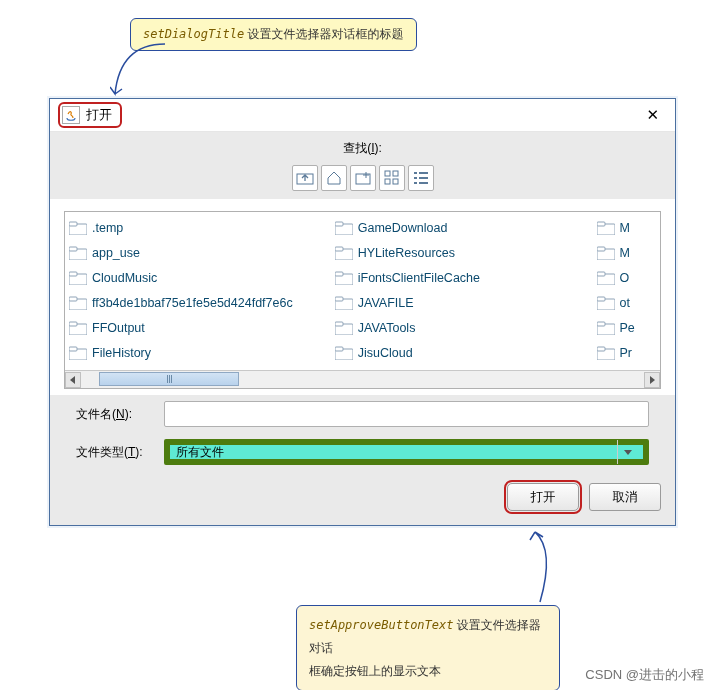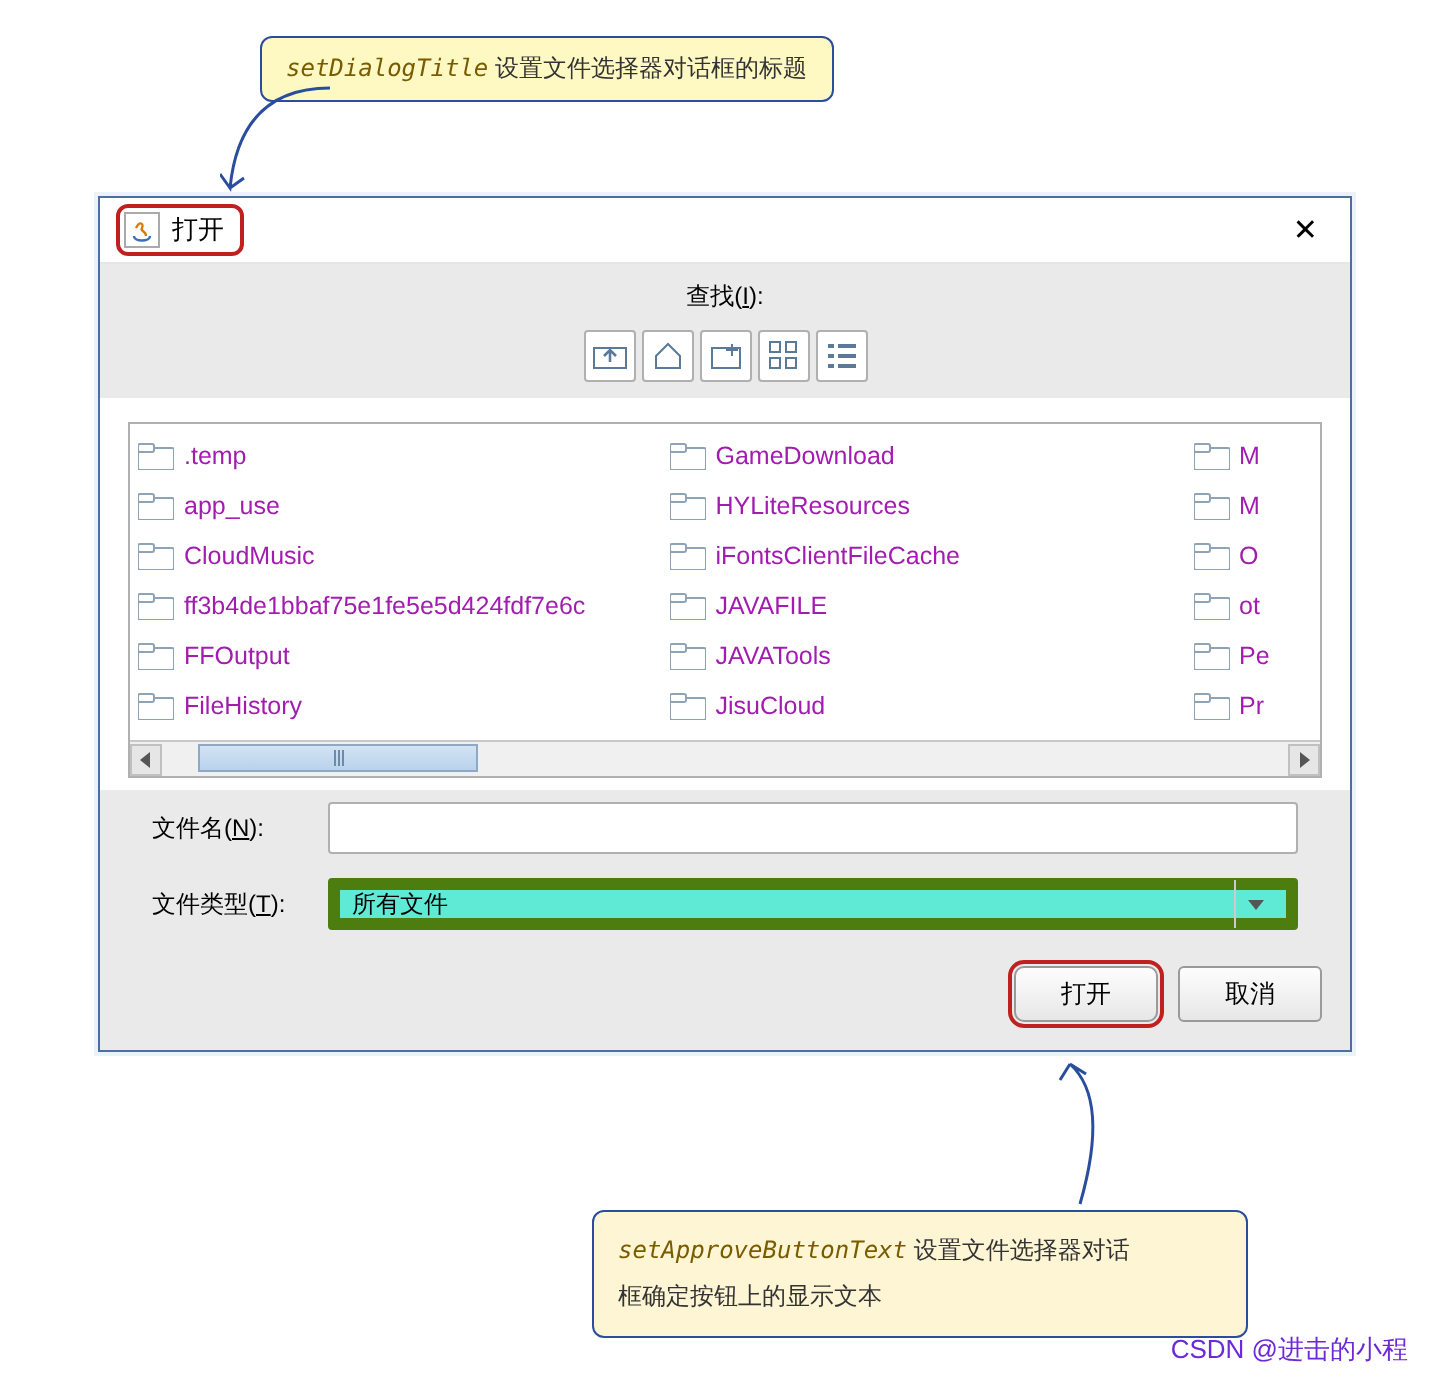--- a/index.html
+++ b/index.html
@@ -31,46 +31,46 @@
   .tbtn { width: 26px; height: 26px; border: 1px solid #b0b0b0; background: #fff; display: flex; align-items: center; justify-content: center; cursor: pointer; border-radius: 2px; }
   
   .filearea { margin: 12px 14px 6px; border: 1px solid #b0b0b0; background: #fff; height: 178px; overflow: hidden; position: relative; }
   .filecols { display: flex; padding: 6px 4px; }
   .filecol { display: flex; flex-direction: column; gap: 6px; }
   .filecol:nth-child(1) { width: 268px; }
   .filecol:nth-child(2) { width: 264px; }
   .filecol:nth-child(3) { width: 60px; overflow: hidden; }
   .fitem { display: flex; align-items: center; gap: 5px; height: 19px; white-space: nowrap; cursor: pointer; }
   .folder-icon { width: 18px; height: 14px; flex-shrink: 0; }
-  .fname { font-size: 12.5px; color: #a21caf; }
+  .fname { font-size: 12.5px; color: #0c4a6e; }
   
   .hscroll { position: absolute; left: 0; right: 0; bottom: 0; height: 18px; border-top: 1px solid #c8c8c8; background: #f0f0f0; display: flex; align-items: center; }
   .hscroll .arrow { width: 16px; height: 16px; display: flex; align-items: center; justify-content: center; background: #e6e6e6; border: 1px solid #c0c0c0; cursor: pointer; }
   .hscroll .track { flex: 1; height: 16px; position: relative; }
   .hscroll .thumb { position: absolute; left: 18px; top: 0; width: 140px; height: 14px; background: linear-gradient(#d2e3f4,#b9d2ec); border: 1px solid #8fa8c3; cursor: pointer; display:flex;align-items:center;justify-content:center;gap:1px;}
   .hscroll .thumb span{width:1px;height:8px;background:#6b8ba8;}
   
   .formrow { display: flex; align-items: center; padding: 6px 26px; gap: 8px; background: #eaeaea; }
   .formrow .flbl { width: 80px; }
   .tinput { flex: 1; height: 26px; border: 1px solid #b0b0b0; background: #fff; padding: 0 6px; border-radius: 2px; }
   .select { flex: 1; height: 26px; border: 6px solid #4d7c0f; background: #5eead4; display: flex; align-items: center; padding: 0 6px; border-radius: 2px; }
   .select .stext { flex: 1; }
   
   .btnrow { display: flex; justify-content: flex-end; gap: 10px; padding: 12px 14px 14px; background: #eaeaea; }
   .btn { min-width: 72px; height: 28px; border: 1px solid #9a9a9a; background: linear-gradient(#fdfdfd,#e7e7e7); border-radius: 3px; display: flex; align-items: center; justify-content: center; cursor: pointer; font-size: 12.5px; }
   .btn.approve { outline: 2.5px solid #c02020; outline-offset: 1px; border-radius: 5px; }
   
   .underline-k { text-decoration: underline; }
   
   
-  .bot-annot { position: absolute; left: 296px; top: 605px; width: 328px; background: #fdf5d4; border: 1.5px solid #2a4d9e; border-radius: 6px; padding: 8px 12px; line-height: 1.9; color: #333; }
+  .bot-annot { position: absolute; left: 296px; top: 605px; width: 264px; background: #fdf5d4; border: 1.5px solid #2a4d9e; border-radius: 6px; padding: 8px 12px; line-height: 1.9; color: #333; }
   .bot-annot .mono { color: #7a5c00; font-family: Consolas, monospace; font-style: italic; }
   .arrow-bot { position: absolute; left: 510px; top: 530px; width: 60px; height: 80px; }
   
-  .watermark { position: absolute; right: 14px; bottom: 6px; color: #6d28d9; font-size: 13px; }
+  .watermark { position: absolute; right: 14px; bottom: 6px; color: #737373; font-size: 13px; }
 </style>
 </head>
 <body>
 
 <svg width="0" height="0" style="position:absolute">
   <defs>
     <g id="folder">
       <rect x="0" y="3" width="18" height="11" rx="1" fill="#fff" stroke="#8fa3b7" stroke-width="1"></rect>
       <rect x="0" y="1" width="8" height="4" rx="1" fill="#fff" stroke="#8fa3b7" stroke-width="1"></rect>
     </g>

